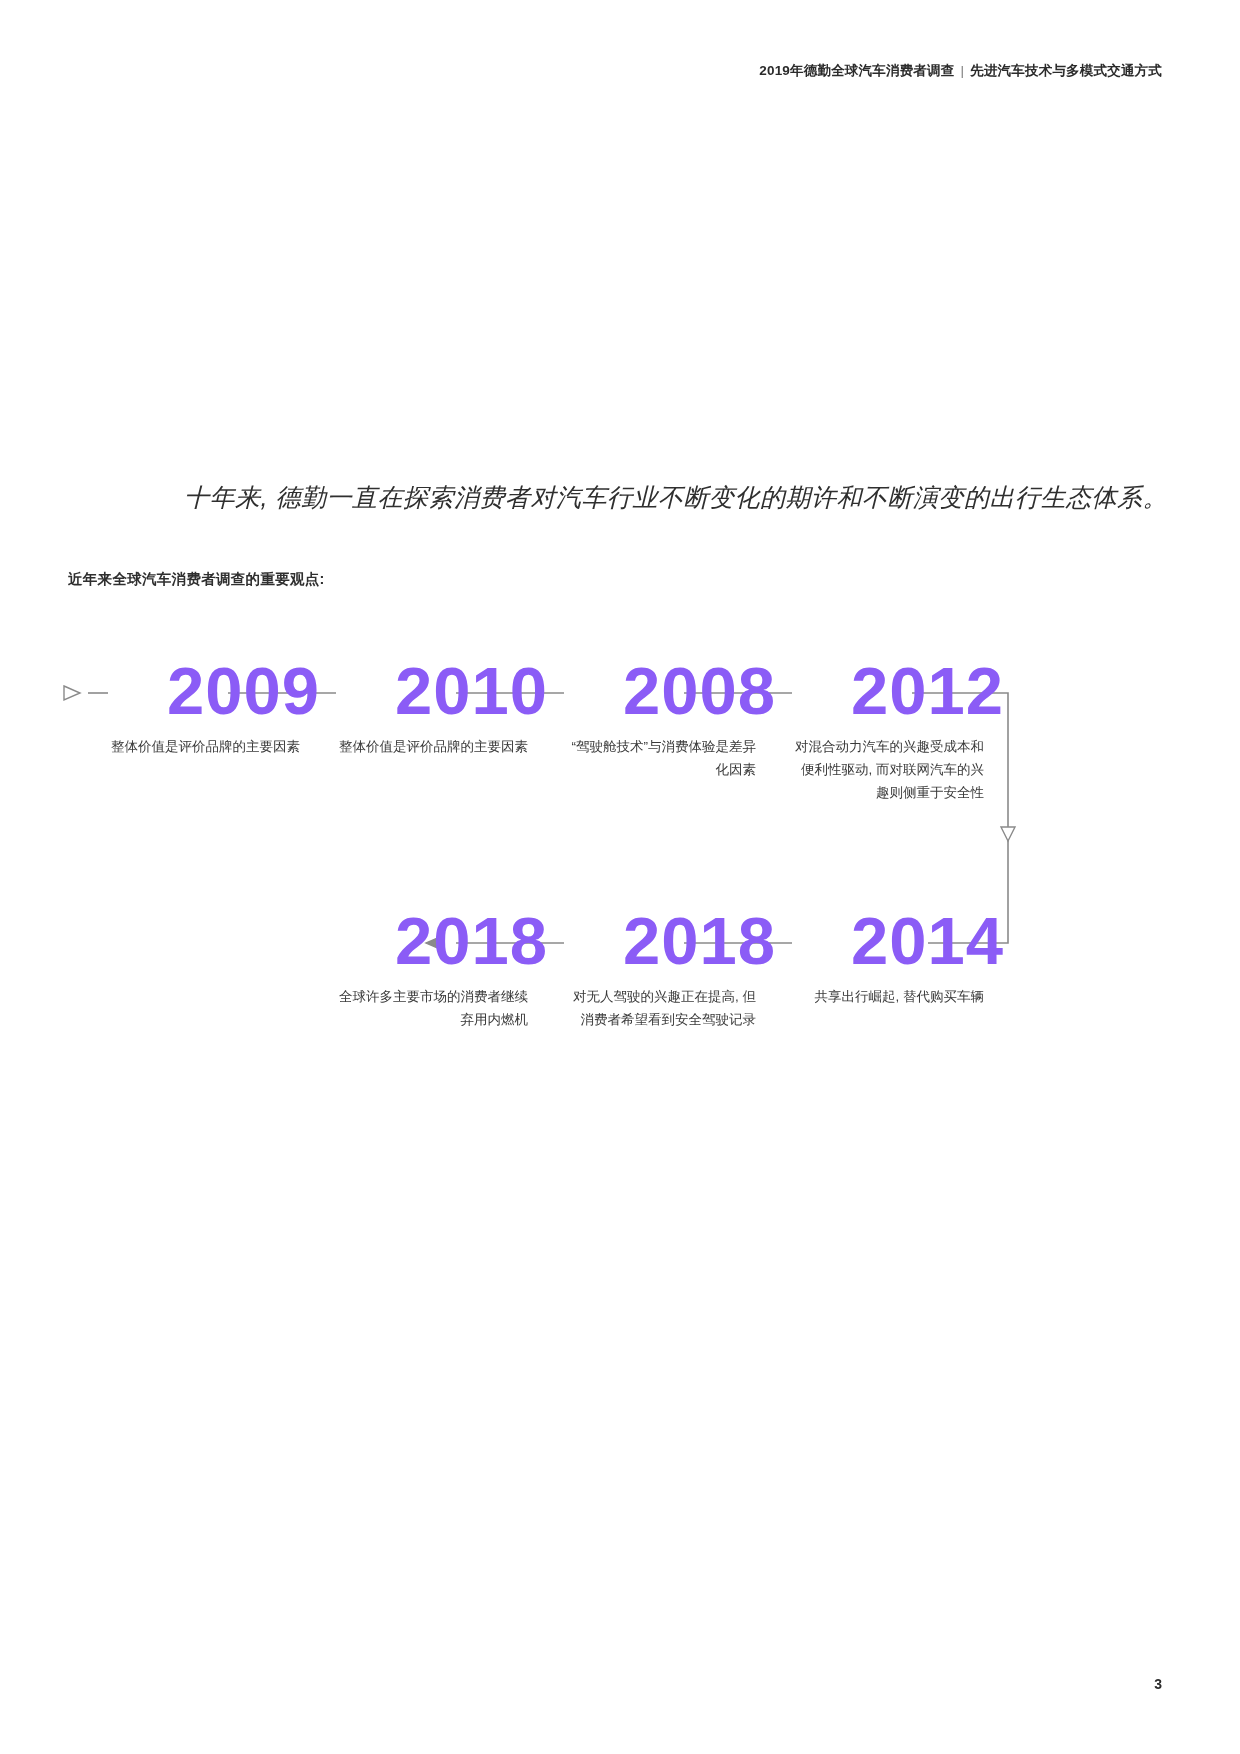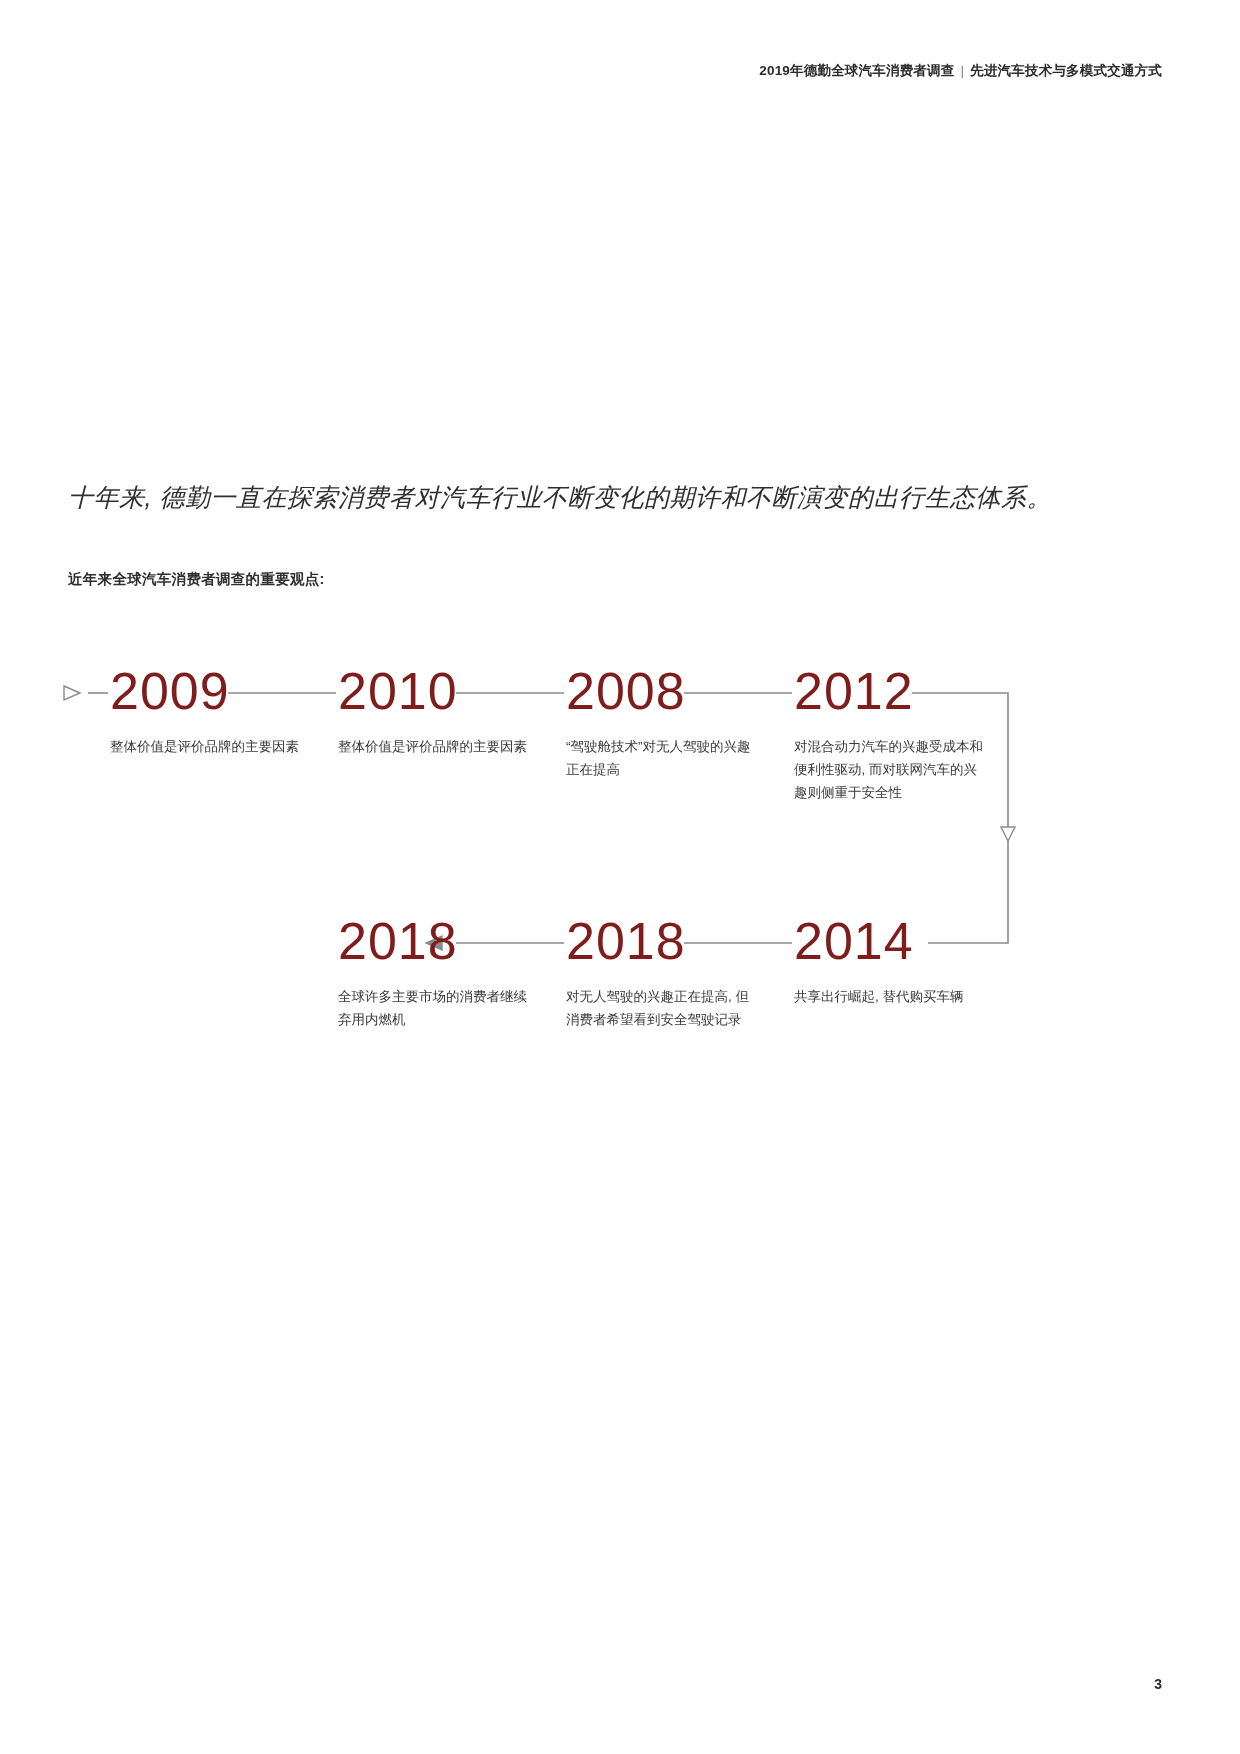--- a/index.html
+++ b/index.html
@@ -7,20 +7,21 @@
     padding: 0;
     background: #ffffff;
   }
   .page {
     position: relative;
     width: 1240px;
     height: 1754px;
     background: #ffffff;
     font-family: "Liberation Sans", sans-serif;
     overflow: hidden;
+    text-align: right;
   }
 
   
   .page-header {
     position: absolute;
     top: 62px;
     right: 78px;
     font-size: 13.5px;
     font-weight: bold;
     color: #2b2b2b;
@@ -72,24 +73,24 @@
     position: absolute;
     top: 0;
     left: 0;
   }
 
   .yearblock {
     position: absolute;
     width: 210px;
   }
   .yearblock .year {
-    font-size: 52px;
+    font-size: 67px;
     line-height: 56px;
-    color: #7f1d1d;
-    font-weight: normal;
+    color: #8b5cf6;
+    font-weight: bold;
     letter-spacing: 1px;
   }
   .yearblock .desc {
     margin-top: 16px;
     font-size: 13.5px;
     line-height: 23px;
     color: #3a3a3a;
     width: 190px;
   }
 
@@ -164,21 +165,21 @@
       <div class="desc">整体价值是评价品牌的主要因素</div>
     </div>
 
     <div class="yearblock y2010">
       <div class="year">2010</div>
       <div class="desc">整体价值是评价品牌的主要因素</div>
     </div>
 
     <div class="yearblock y2011">
       <div class="year">2008</div>
-      <div class="desc">“驾驶舱技术”对无人驾驶的兴趣正在提高</div>
+      <div class="desc">“驾驶舱技术”与消费体验是差异化因素</div>
     </div>
 
     <div class="yearblock y2012">
       <div class="year">2012</div>
       <div class="desc">对混合动力汽车的兴趣受成本和便利性驱动, 而对联网汽车的兴趣则侧重于安全性</div>
     </div>
 
     <div class="yearblock y2018">
       <div class="year">2018</div>
       <div class="desc">全球许多主要市场的消费者继续弃用内燃机</div>

